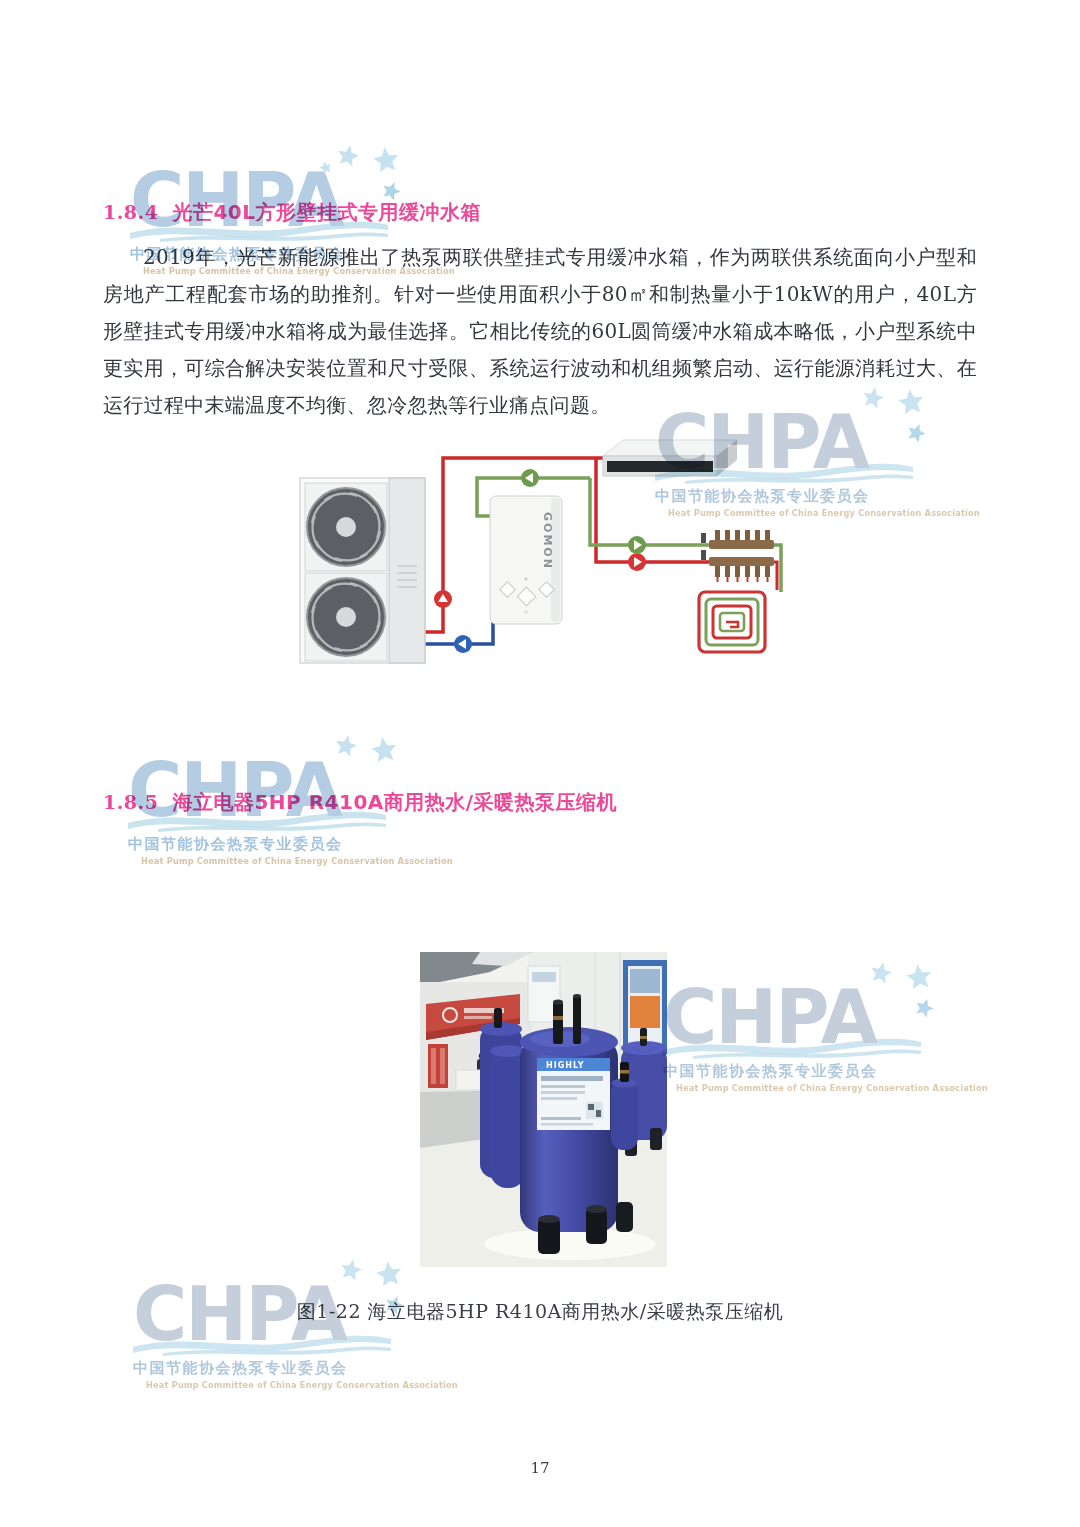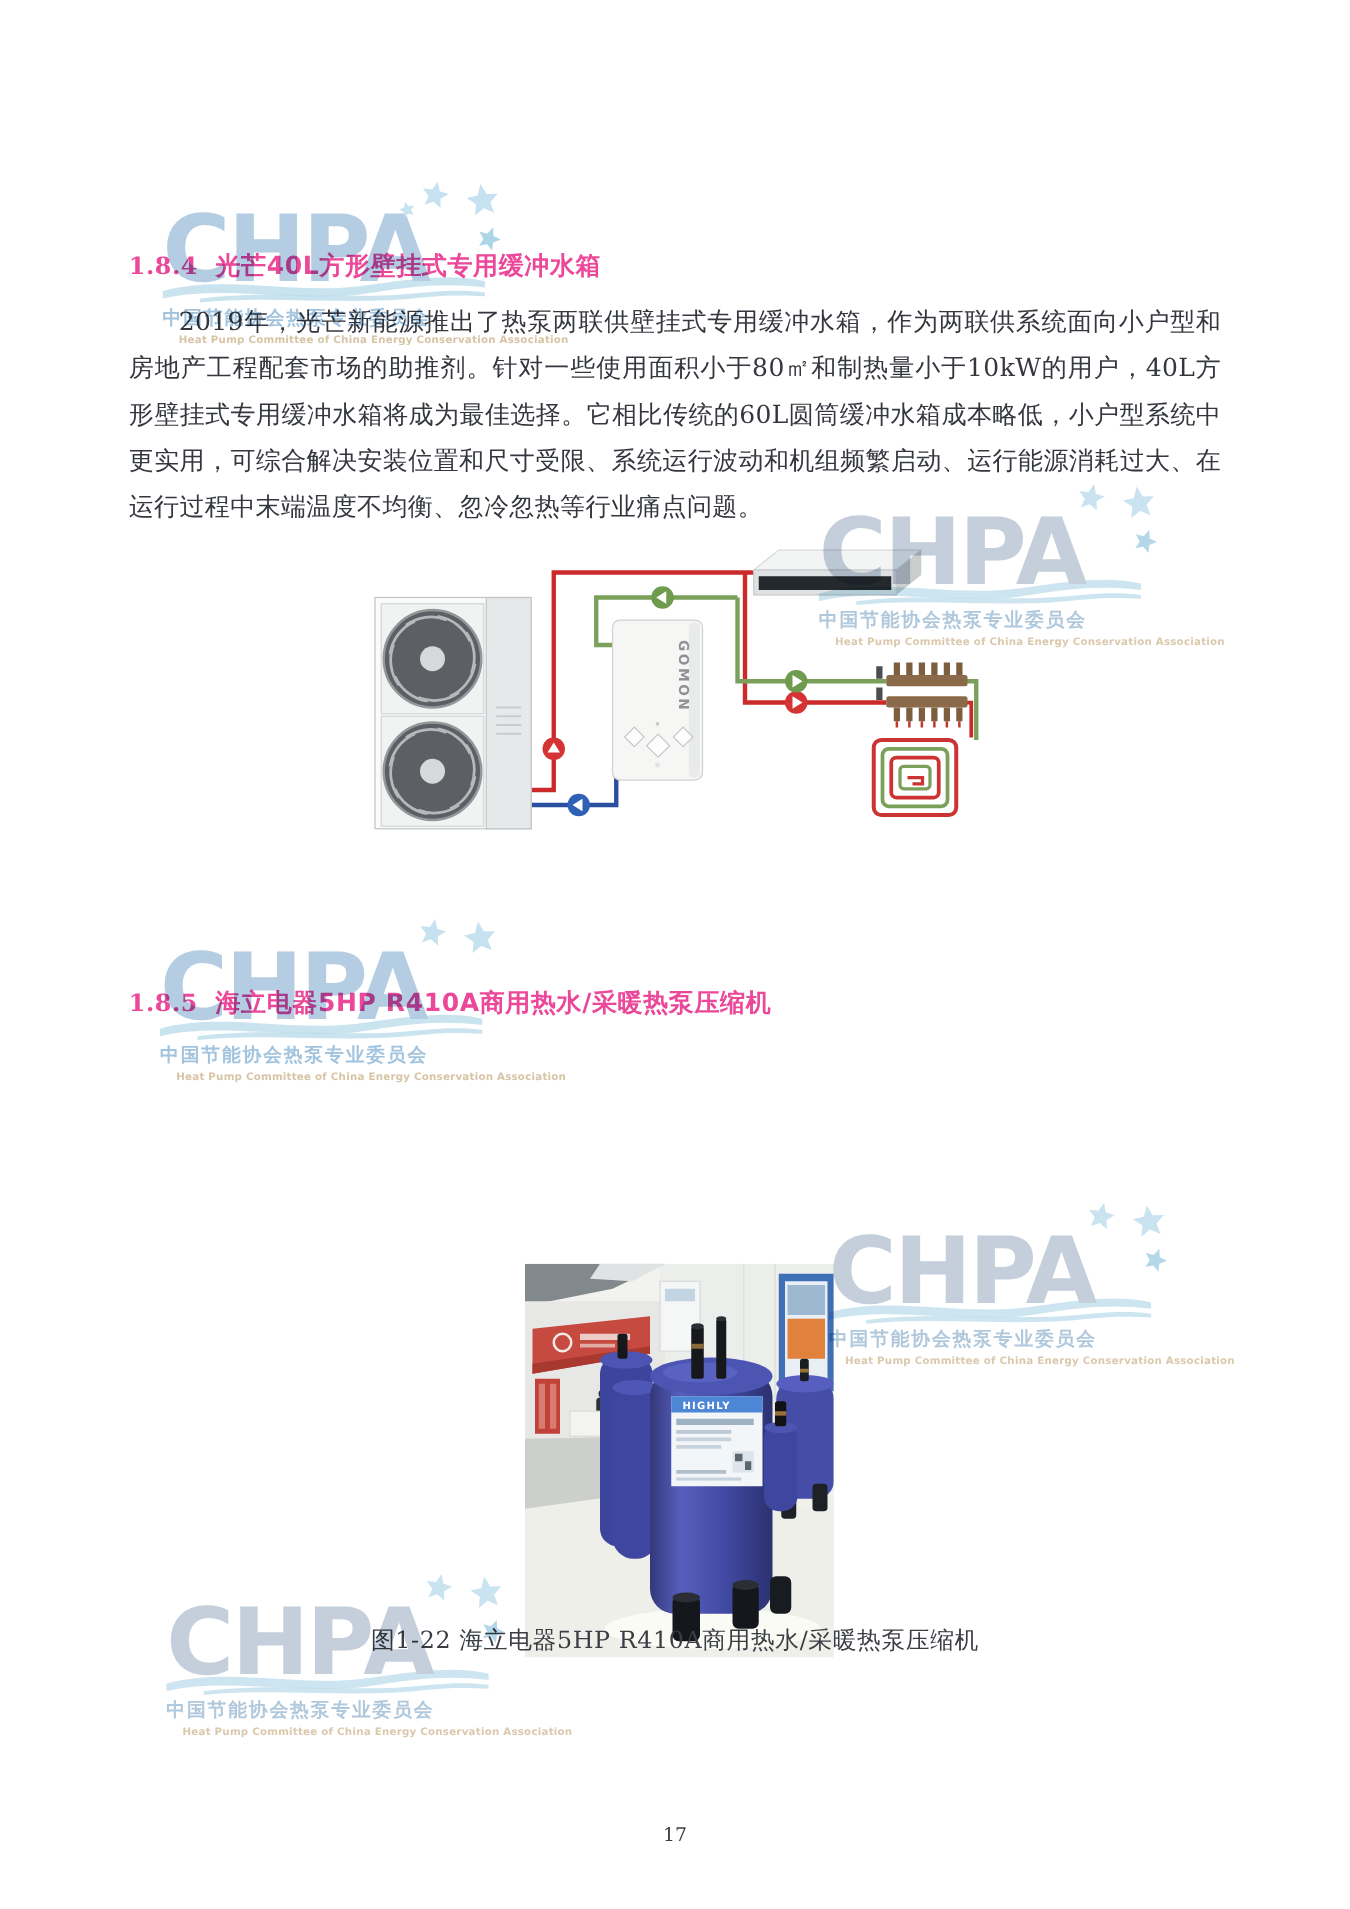--- a/index.html
+++ b/index.html
@@ -30,21 +30,21 @@
   .wm-wave{display:block;margin-top:-14px;}
   .wm-cn{margin-top:2px;font-family:Liberation Serif, serif;
     font-weight:bold;font-size:15px;letter-spacing:1.5px;color:#a9c3d8;white-space:nowrap;}
   .wm.blue .wm-cn{color:#a3c4de;}
   .wm-en{font-family:"DejaVu Sans","Liberation Sans",sans-serif;font-weight:bold;
     font-size:8.2px;letter-spacing:.2px;color:#d8c4a6;white-space:nowrap;margin-top:2px;padding-left:13px;}
   .wm.dim{opacity:.92;}
 
   
   .fig-diagram{position:absolute;left:285px;top:405px;width:535px;height:260px;z-index:2;}
-  .fig-photo{position:absolute;left:420px;top:1000px;width:247px;height:315px;z-index:2;}
+  .fig-photo{position:absolute;left:420px;top:941px;width:247px;height:315px;z-index:2;}
 </style>
 </head>
 <body>
 
 <div class="page">
 
   <div class="wm blue" style="left:130px;top:158px;">
     <div class="wm-brand">CHPA</div>
     <svg class="wm-stars" width="96" height="74" viewBox="0 0 96 74">
       <g fill="#c6e1ef">

